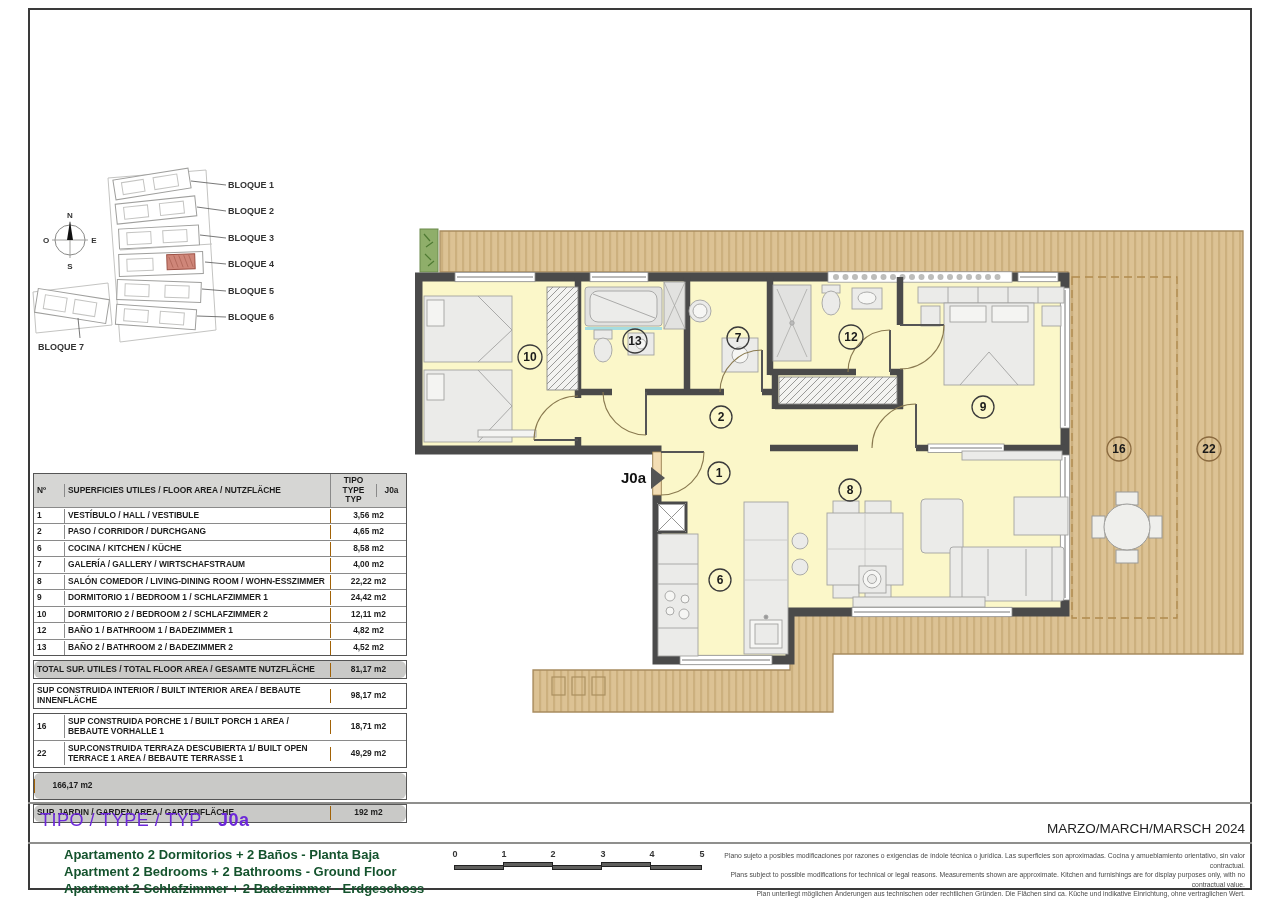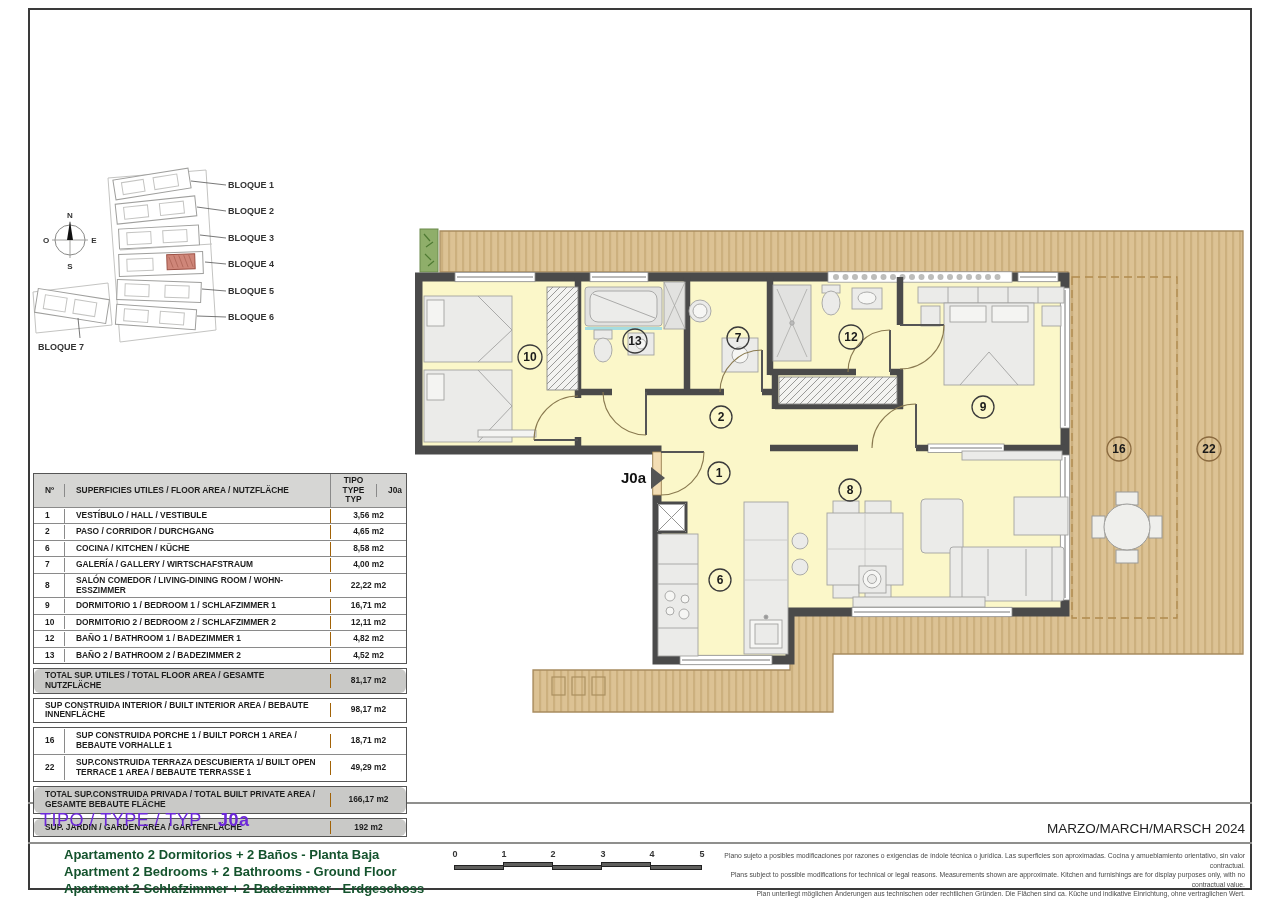--- a/index.html
+++ b/index.html
@@ -6,21 +6,21 @@
   body{width:1280px;height:906px;position:relative;font-family:"Liberation Sans",sans-serif;overflow:hidden;color:#1c1c1c;}
   .frame{position:absolute;left:28px;top:8px;width:1224px;height:882px;border:2px solid #3a3a3a;box-sizing:border-box;}
   .sep{position:absolute;left:28px;width:1224px;height:2px;background:#8f8f8d;}
   .sep1{top:802px;} .sep2{top:842px;}
 
   
   .atable{position:absolute;left:33px;top:473px;width:374px;font-size:8.4px;font-weight:bold;line-height:1.15;}
   .sec{border:1.5px solid #555;margin-bottom:4px;background:#fff;}
   .trow{display:flex;align-items:center;min-height:15.5px;border-top:1px solid #8a8a8a;}
   .sec .trow:first-child{border-top:none;}
-  .c{padding:2px 11px;box-sizing:border-box;}
+  .c{padding:2px 3px;box-sizing:border-box;}
   .c.num{width:30px;flex:none;}
   .c.desc{flex:1;border-left:1px solid #8a8a8a;}
   .c.desc.full{border-left:none;}
   .c.type{width:46px;flex:none;text-align:center;border-left:1px solid #8a8a8a;}
   .c.model{width:30px;flex:none;text-align:center;border-left:1px solid #8a8a8a;}
   .c.val{width:76px;flex:none;text-align:center;border-left:1px solid #a16207;}
   .thead{background:#d6d6d4;min-height:22px;}
   .gray{background:#c9c9c7;border-radius:6px;}
   .tall{min-height:21px;} .tall2{min-height:26px;} .tall3{min-height:17px;}
 
@@ -433,21 +433,21 @@
         <div class="c val">4,00 m2</div>
       </div>
     <div class="trow">
         <div class="c num">8</div>
         <div class="c desc">SALÓN COMEDOR / LIVING-DINING ROOM / WOHN-ESSZIMMER</div>
         <div class="c val">22,22 m2</div>
       </div>
     <div class="trow">
         <div class="c num">9</div>
         <div class="c desc">DORMITORIO 1 / BEDROOM 1 / SCHLAFZIMMER 1</div>
-        <div class="c val">16,71 m2</div>
+        <div class="c val">24,42 m2</div>
       </div>
     <div class="trow">
         <div class="c num">10</div>
         <div class="c desc">DORMITORIO 2 / BEDROOM 2 / SCHLAFZIMMER 2</div>
         <div class="c val">12,11 m2</div>
       </div>
     <div class="trow">
         <div class="c num">12</div>
         <div class="c desc">BAÑO 1 / BATHROOM 1 / BADEZIMMER 1</div>
         <div class="c val">4,82 m2</div>
@@ -477,21 +477,20 @@
         <div class="c val">18,71 m2</div>
       </div>
     <div class="trow tall2">
         <div class="c num">22</div>
         <div class="c desc">SUP.CONSTRUIDA TERRAZA DESCUBIERTA 1/ BUILT OPEN TERRACE  1 AREA / BEBAUTE TERRASSE 1</div>
         <div class="c val">49,29 m2</div>
       </div>
   </div>
   <div class="sec">
     <div class="trow gray tall2">
-        <div class="c desc full">TOTAL SUP.CONSTRUIDA PRIVADA / TOTAL  BUILT PRIVATE AREA / GESAMTE BEBAUTE FLÄCHE</div>
         <div class="c val">166,17 m2</div>
       </div>
   </div>
   <div class="sec">
     <div class="trow gray tall3">
         <div class="c desc full">SUP. JARDIN / GARDEN AREA / GARTENFLÄCHE</div>
         <div class="c val">192 m2</div>
       </div>
   </div>
 </div>

